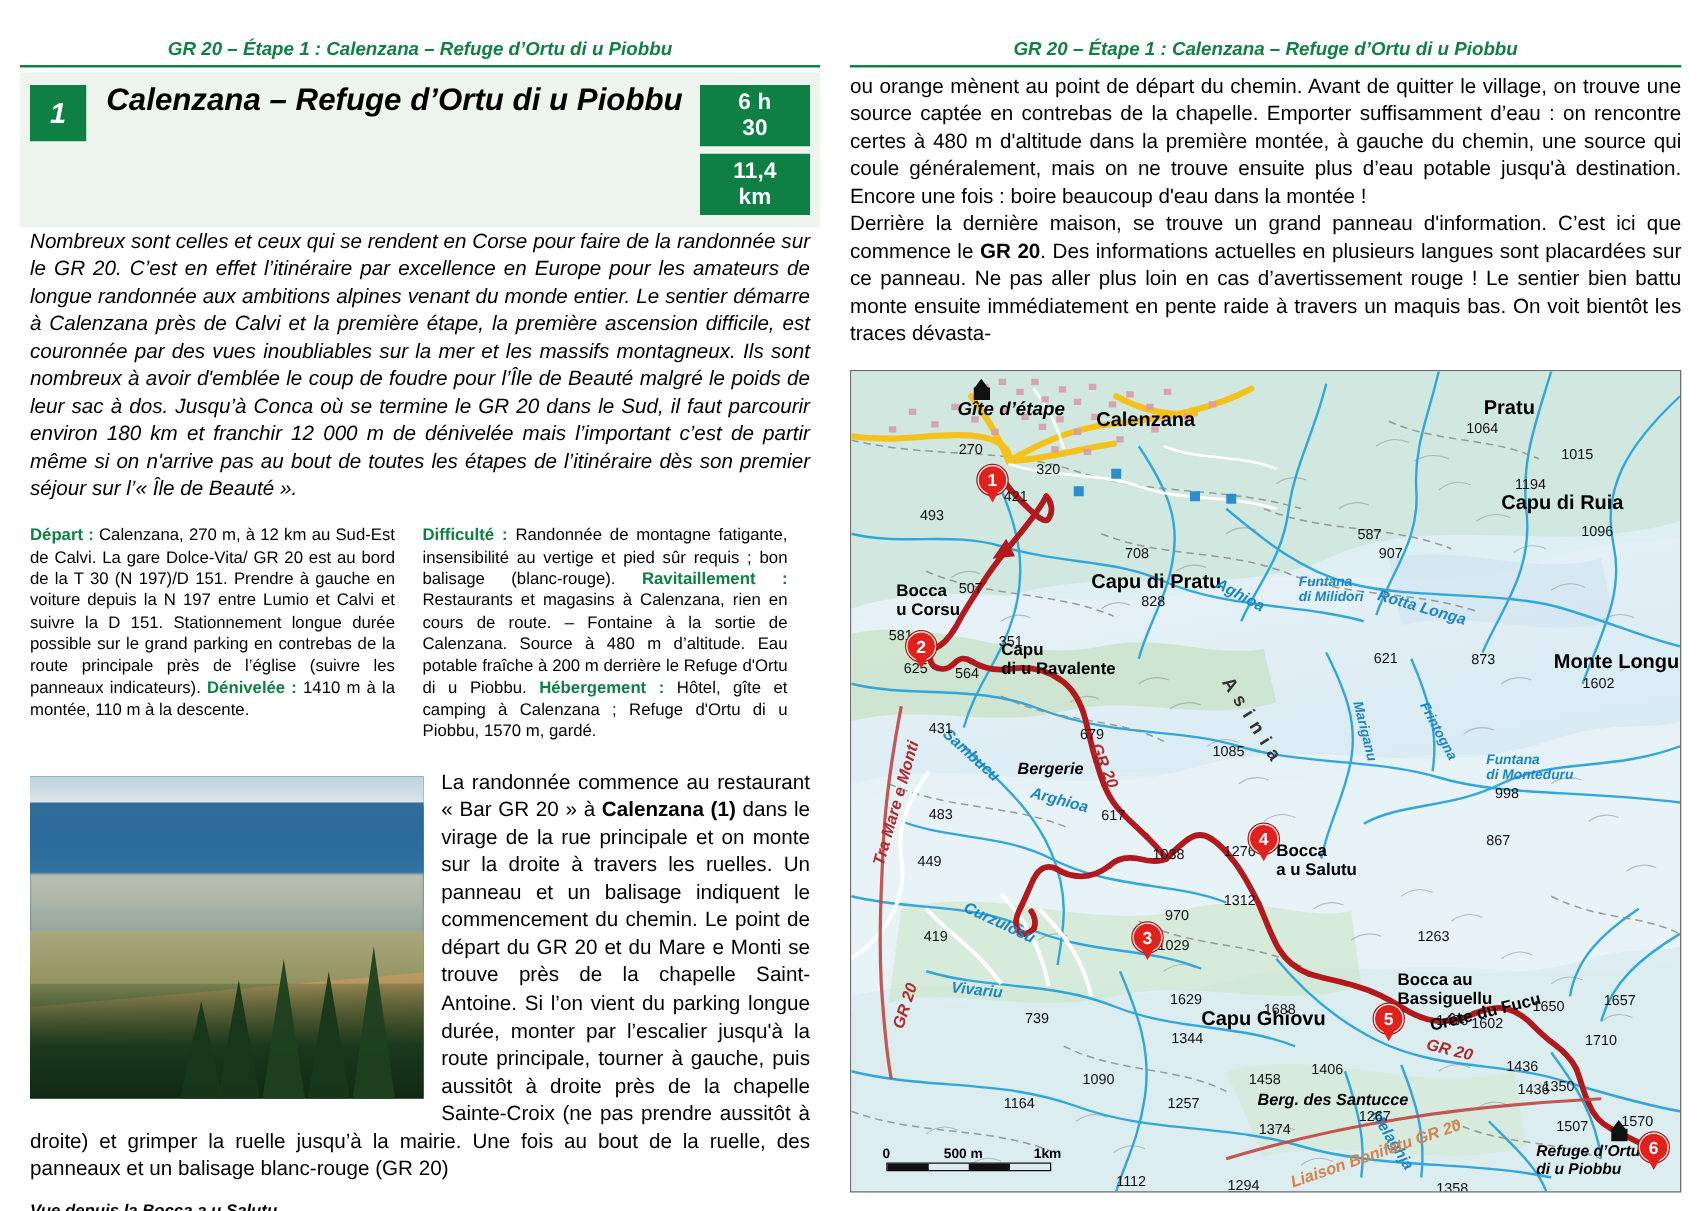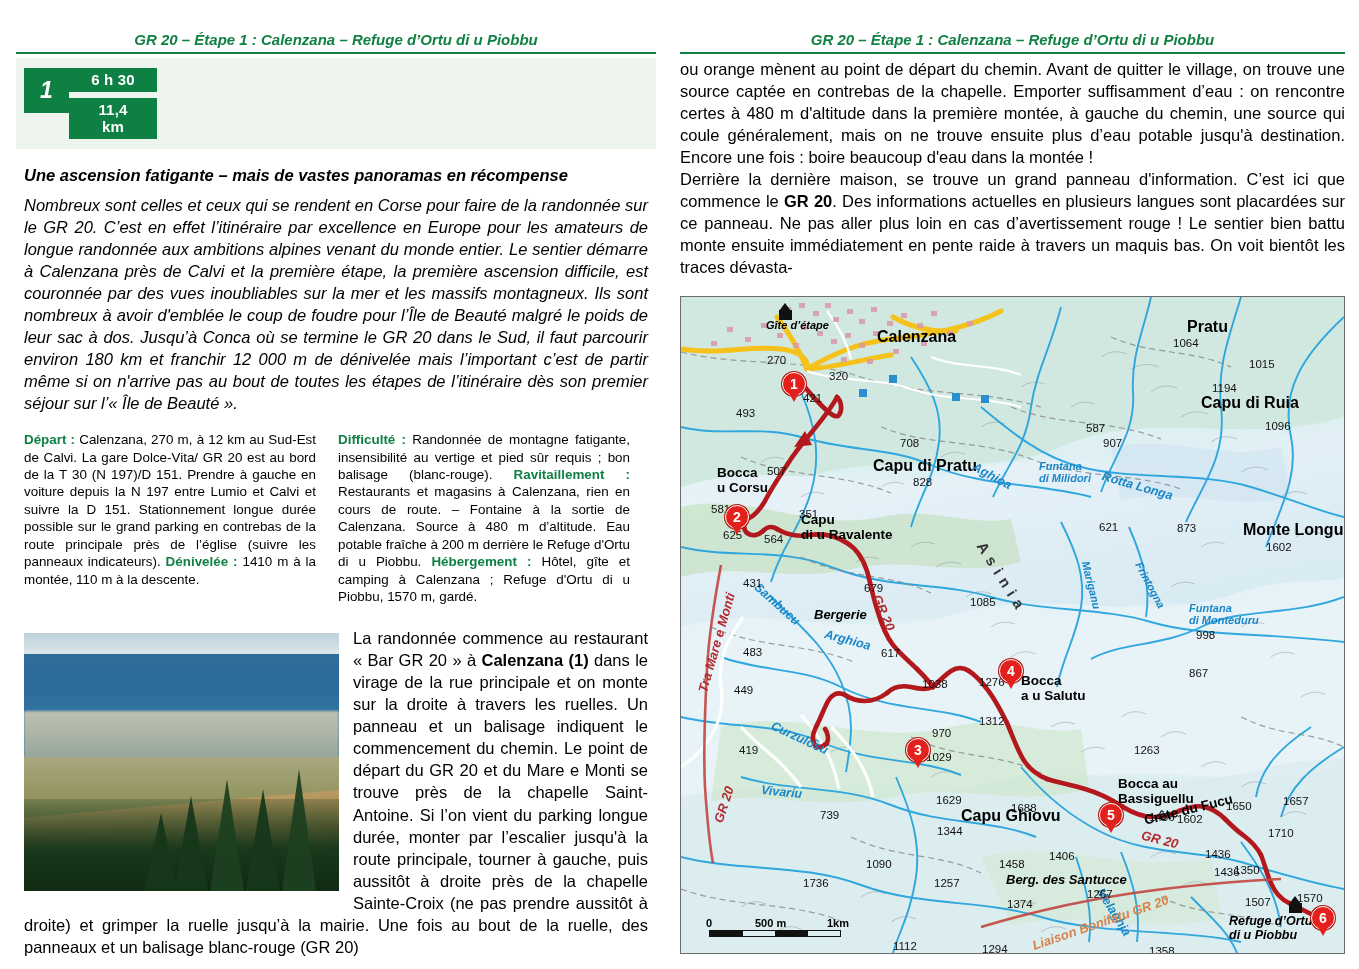--- a/index.html
+++ b/index.html
@@ -47,21 +47,21 @@
   .stage-title {
     flex:1 1 auto;
     font-style:italic; font-weight:bold; font-size:25px;
     line-height:1.12;
     padding:0 6px 0 16px;
     color:#000;
   }
   .stage-badges { flex:0 0 88px; display:flex; flex-direction:column; gap:6px; padding-top:2px;}
   .badge {
     background:#0f8043; color:#fff;
-    font-weight:bold; font-size:15px;
+    font-weight:bold; font-size:18px;
     text-align:center; padding:3px 18px 4px;
     letter-spacing:.2px;
   }
 
   .lede {
     font-style:italic; font-weight:bold; font-size:16.5px;
     margin:17px 8px 9px 8px;
   }
   .intro {
     font-style:italic; font-size:16.5px; line-height:1.335;
@@ -147,21 +147,21 @@
     font-family:"Liberation Sans", sans-serif;
   }
   .lb-major { font-weight:bold; font-size:16px; color:#000; }
   .lb-mid   { font-weight:bold; font-size:13.5px; color:#000; }
   .lb-place { font-weight:bold; font-size:12.5px; color:#000; }
   .lb-spot  { font-size:11.5px; color:#111; }
   .lb-water { font-style:italic; font-weight:bold; font-size:12.5px; color:#1a86c8; }
   .lb-water-sm { font-style:italic; font-weight:bold; font-size:11px; color:#1a86c8; }
   .lb-gr    { font-style:italic; font-weight:bold; font-size:13px; color:#b2292e; }
   .lb-it    { font-style:italic; font-weight:bold; font-size:13px; color:#000; }
-  .lb-gite  { font-style:italic; font-weight:bold; font-size:11px; color:#000; }
+  .lb-gite  { font-style:italic; font-weight:bold; font-size:15px; color:#000; }
   .lb-asinia{ font-weight:bold; font-size:15px; color:#333; }
 
   .wp {
     position:absolute; width:24px; height:24px;
     background:#e2201c; border:1.5px solid #fff; border-radius:50%;
     color:#fff; font-weight:bold; font-size:14px;
     display:flex; align-items:center; justify-content:center;
     box-shadow:0 0 0 1px #b01512;
   }
   .wp::after{
@@ -195,27 +195,27 @@
 
   <div class="runhead left">GR 20 – Étape 1 : Calenzana – Refuge d’Ortu di u Piobbu</div>
   <div class="runrule left"></div>
   <div class="runhead right">GR 20 – Étape 1 : Calenzana – Refuge d’Ortu di u Piobbu</div>
   <div class="runrule right"></div>
 
   <div class="col-left">
 
     <div class="stage-head">
       <div class="stage-num">1</div>
+      <div class="stage-title">Calenzana – Refuge d’Ortu di u Piobbu</div>
       <div class="stage-badges">
         <div class="badge">6 h 30</div>
         <div class="badge">11,4 km</div>
       </div>
     </div>
 
-    <div class="lede">Une ascension fatigante – mais de vastes panoramas en récompense</div>
     <div class="intro">Nombreux sont celles et ceux qui se rendent en Corse pour faire de la randonnée sur le GR 20. C’est en effet l’itinéraire par excellence en Europe pour les amateurs de longue randonnée aux ambitions alpines venant du monde entier. Le sentier démarre à Calenzana près de Calvi et la première étape, la première ascension difficile, est couronnée par des vues inoubliables sur la mer et les massifs montagneux. Ils sont nombreux à avoir d'emblée le coup de foudre pour l’Île de Beauté malgré le poids de leur sac à dos. Jusqu’à Conca où se termine le GR 20 dans le Sud, il faut parcourir environ 180 km et franchir 12 000 m de dénivelée mais l’important c’est de partir même si on n'arrive pas au bout de toutes les étapes de l’itinéraire dès son premier séjour sur l’« Île de Beauté ».</div>
 
     <div class="facts">
       <div class="facts-col">
         <span><b>Départ :</b><span> Calenzana, 270 m, à 12 km au Sud-Est de Calvi. La gare Dolce-Vita/ GR 20 est au bord de la T 30 (N 197)/D 151. Prendre à gauche en voiture depuis la N 197 entre Lumio et Calvi et suivre la D 151. Stationnement longue durée possible sur le grand parking en contrebas de la route principale près de l’église (suivre les panneaux indicateurs).</span></span>
         <span><b>Dénivelée :</b><span> 1410 m à la montée, 110 m à la descente.</span></span>
       </div>
       <div class="facts-col">
         <span><b>Difficulté :</b><span> Randonnée de montagne fatigante, insensibilité au vertige et pied sûr requis ; bon balisage (blanc-rouge).</span></span>
         <span><b>Ravitaillement :</b><span> Restaurants et magasins à Calenzana, rien en cours de route. – Fontaine à la sortie de Calenzana. Source à 480 m d’altitude. Eau potable fraîche à 200 m derrière le Refuge d'Ortu di u Piobbu.</span></span>
@@ -520,21 +520,21 @@
     <div class="map-label lb-spot" style="left:200px; top:350px;">617</div>
     <div class="map-label lb-spot" style="left:53px; top:387px;">449</div>
     <div class="map-label lb-spot" style="left:241px; top:381px;">1038</div>
     <div class="map-label lb-spot" style="left:298px; top:379px;">1276</div>
     <div class="map-label lb-spot" style="left:298px; top:418px;">1312</div>
     <div class="map-label lb-spot" style="left:251px; top:430px;">970</div>
     <div class="map-label lb-spot" style="left:245px; top:454px;">1029</div>
     <div class="map-label lb-spot" style="left:58px; top:447px;">419</div>
     <div class="map-label lb-spot" style="left:139px; top:512px;">739</div>
     <div class="map-label lb-spot" style="left:185px; top:561px;">1090</div>
-    <div class="map-label lb-spot" style="left:122px; top:580px;">1736</div>
+    <div class="map-label lb-spot" style="left:122px; top:580px;">1164</div>
     <div class="map-label lb-spot" style="left:256px; top:528px;">1344</div>
     <div class="map-label lb-spot" style="left:253px; top:580px;">1257</div>
     <div class="map-label lb-spot" style="left:212px; top:643px;">1112</div>
     <div class="map-label lb-spot" style="left:255px; top:497px;">1629</div>
     <div class="map-label lb-spot" style="left:330px; top:505px;">1688</div>
     <div class="map-label lb-spot" style="left:468px; top:514px;">1486</div>
     <div class="map-label lb-spot" style="left:453px; top:447px;">1263</div>
     <div class="map-label lb-spot" style="left:476px; top:370px;padding-left:32px;">867</div>
     <div class="map-label lb-spot" style="left:515px; top:332px;">998</div>
     <div class="map-label lb-spot" style="left:585px; top:244px;">1602</div>

